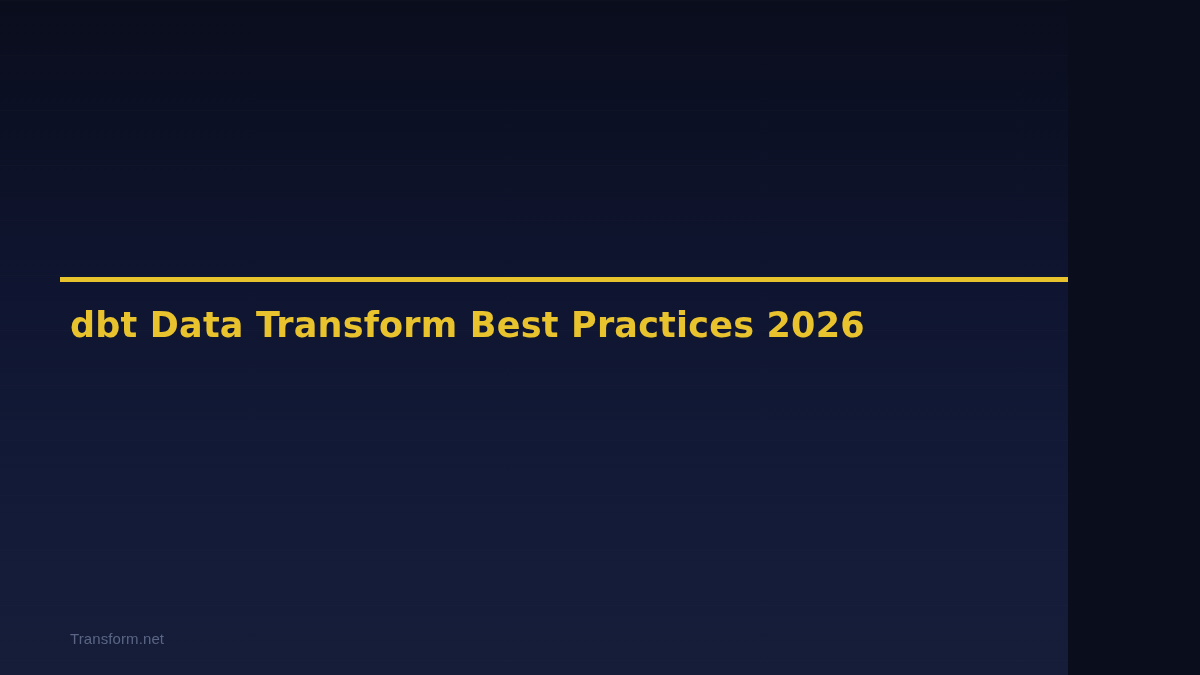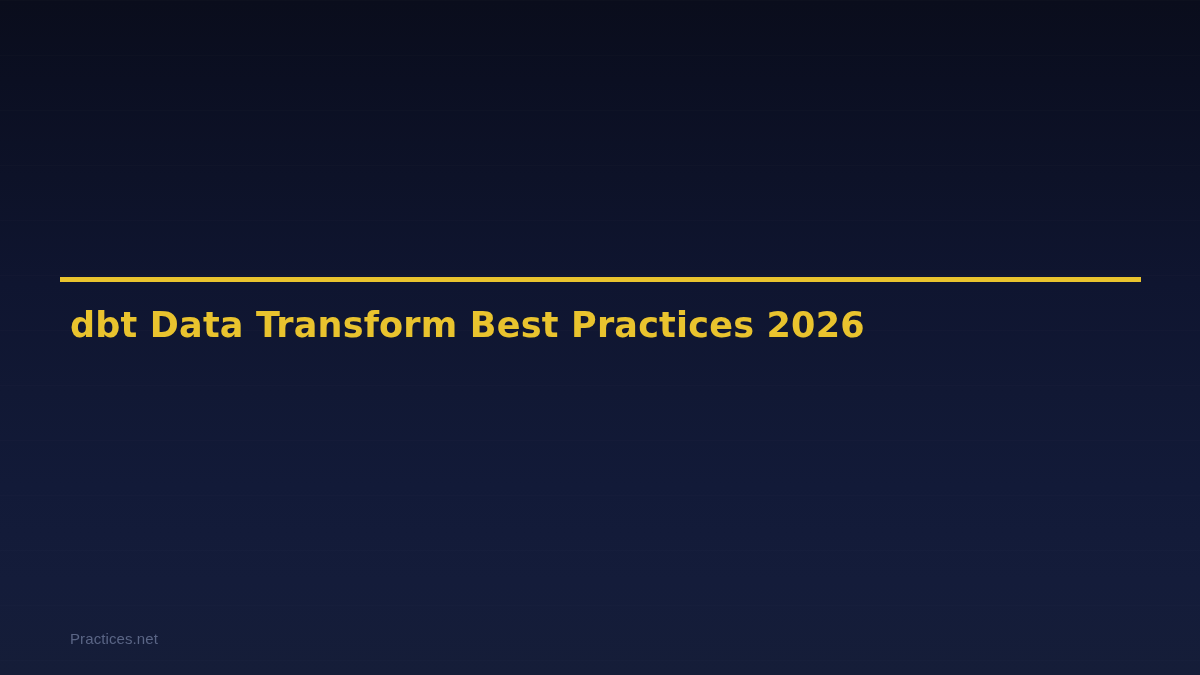--- a/index.html
+++ b/index.html
@@ -3,21 +3,21 @@
 <meta charset="utf-8">
 <title>Slide</title>
 <style>
   html, body {
     margin: 0;
     padding: 0;
     background: #0a0d1c;
   }
   #slide {
     position: relative;
-    width: 1200px;
+    width: 1068px;
     height: 675px;
     overflow: hidden;
     background: linear-gradient(180deg,
         #0a0d1c 0%,
         #0b0f22 12%,
         #0d1228 26%,
         #0f1530 42%,
         #111834 58%,
         #121a38 72%,
         #141c3a 86%,
@@ -81,15 +81,15 @@
 
 <div id="slide">
 
   <div class="band-seams"></div>
 
   <div class="title-block">
     <div class="accent-rule"></div>
     <h1 class="slide-title">dbt Data Transform Best Practices 2026</h1>
   </div>
 
-  <div class="footer-watermark">Practices.net</div>
+  <div class="footer-watermark">Transform.net</div>
 
 </div>
 
 </body></html>

